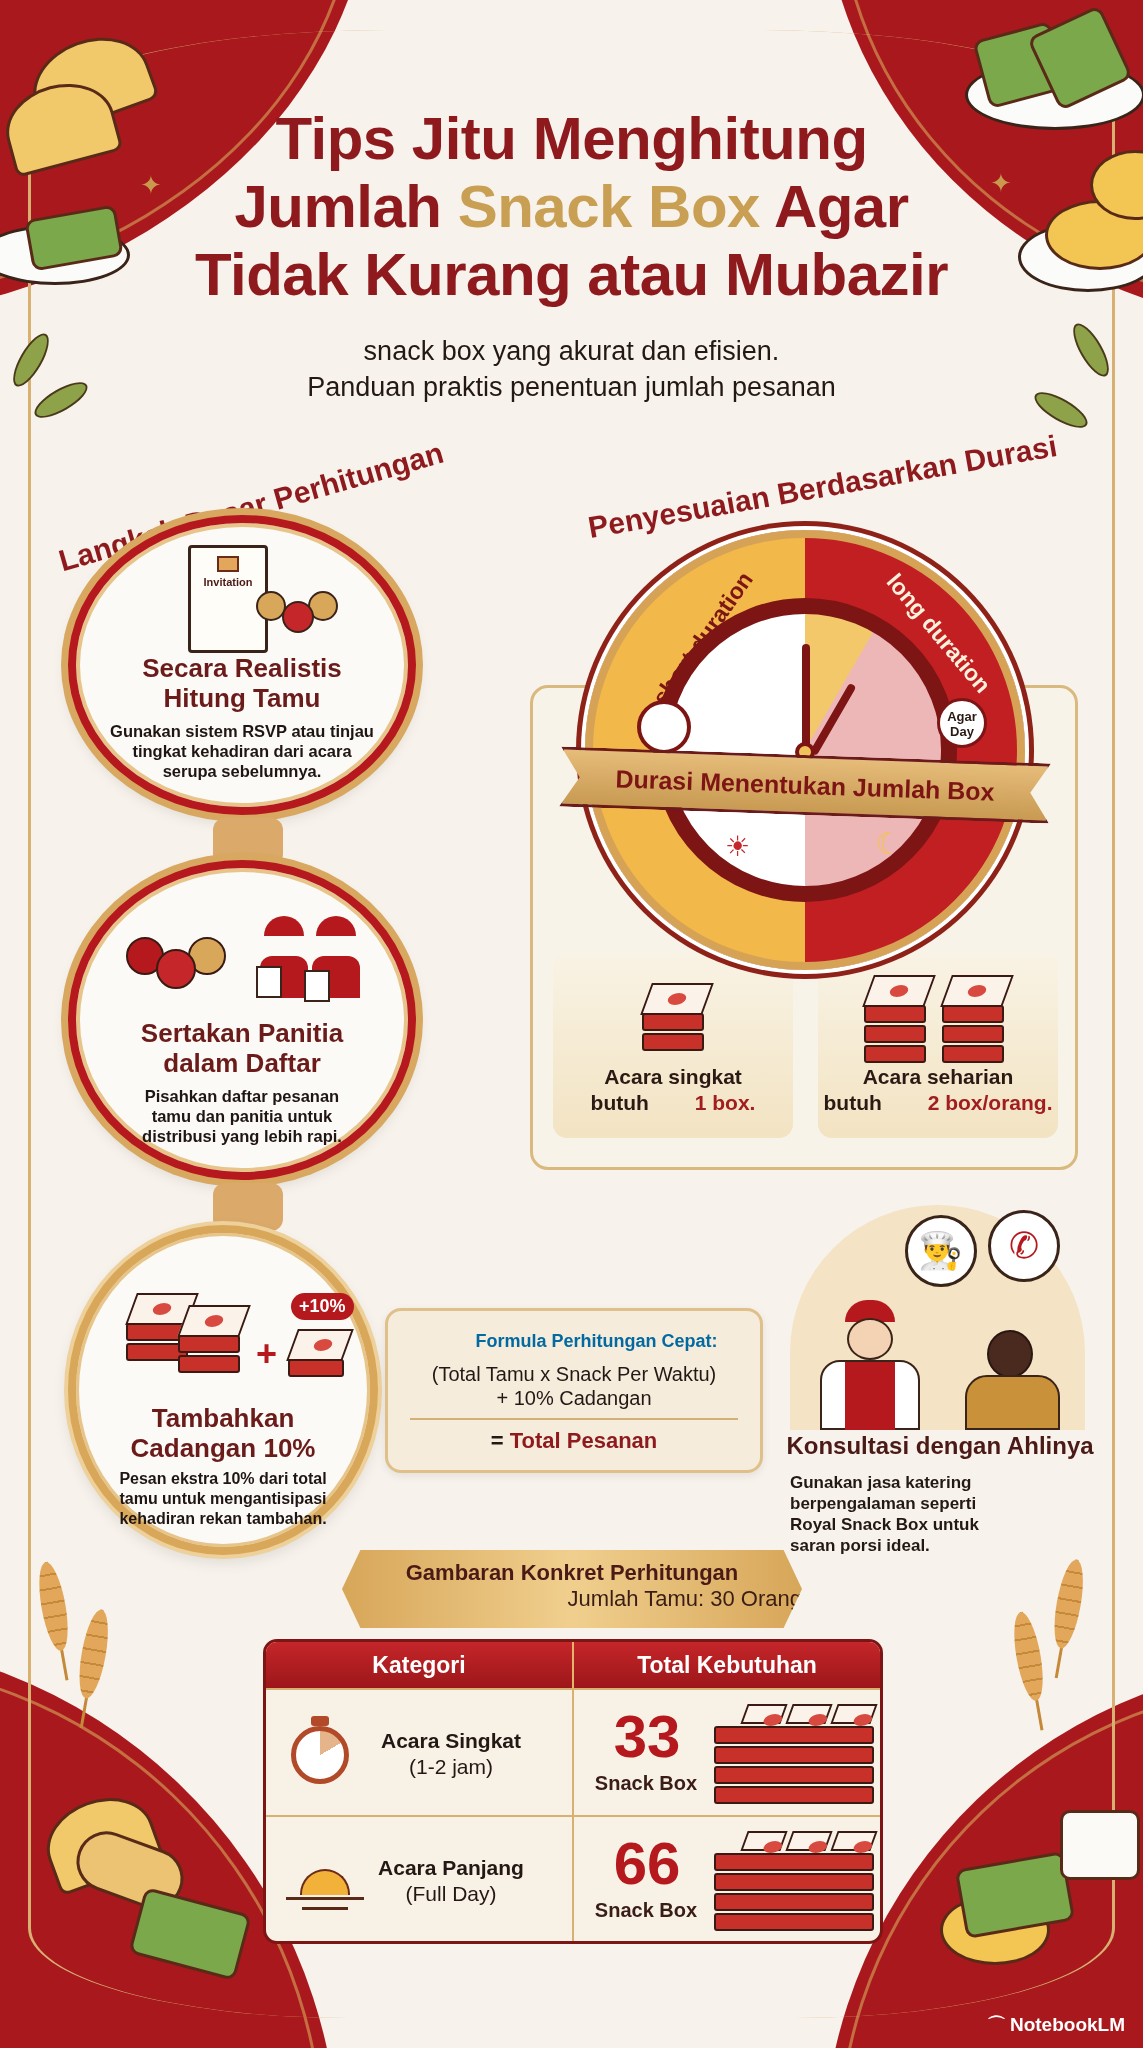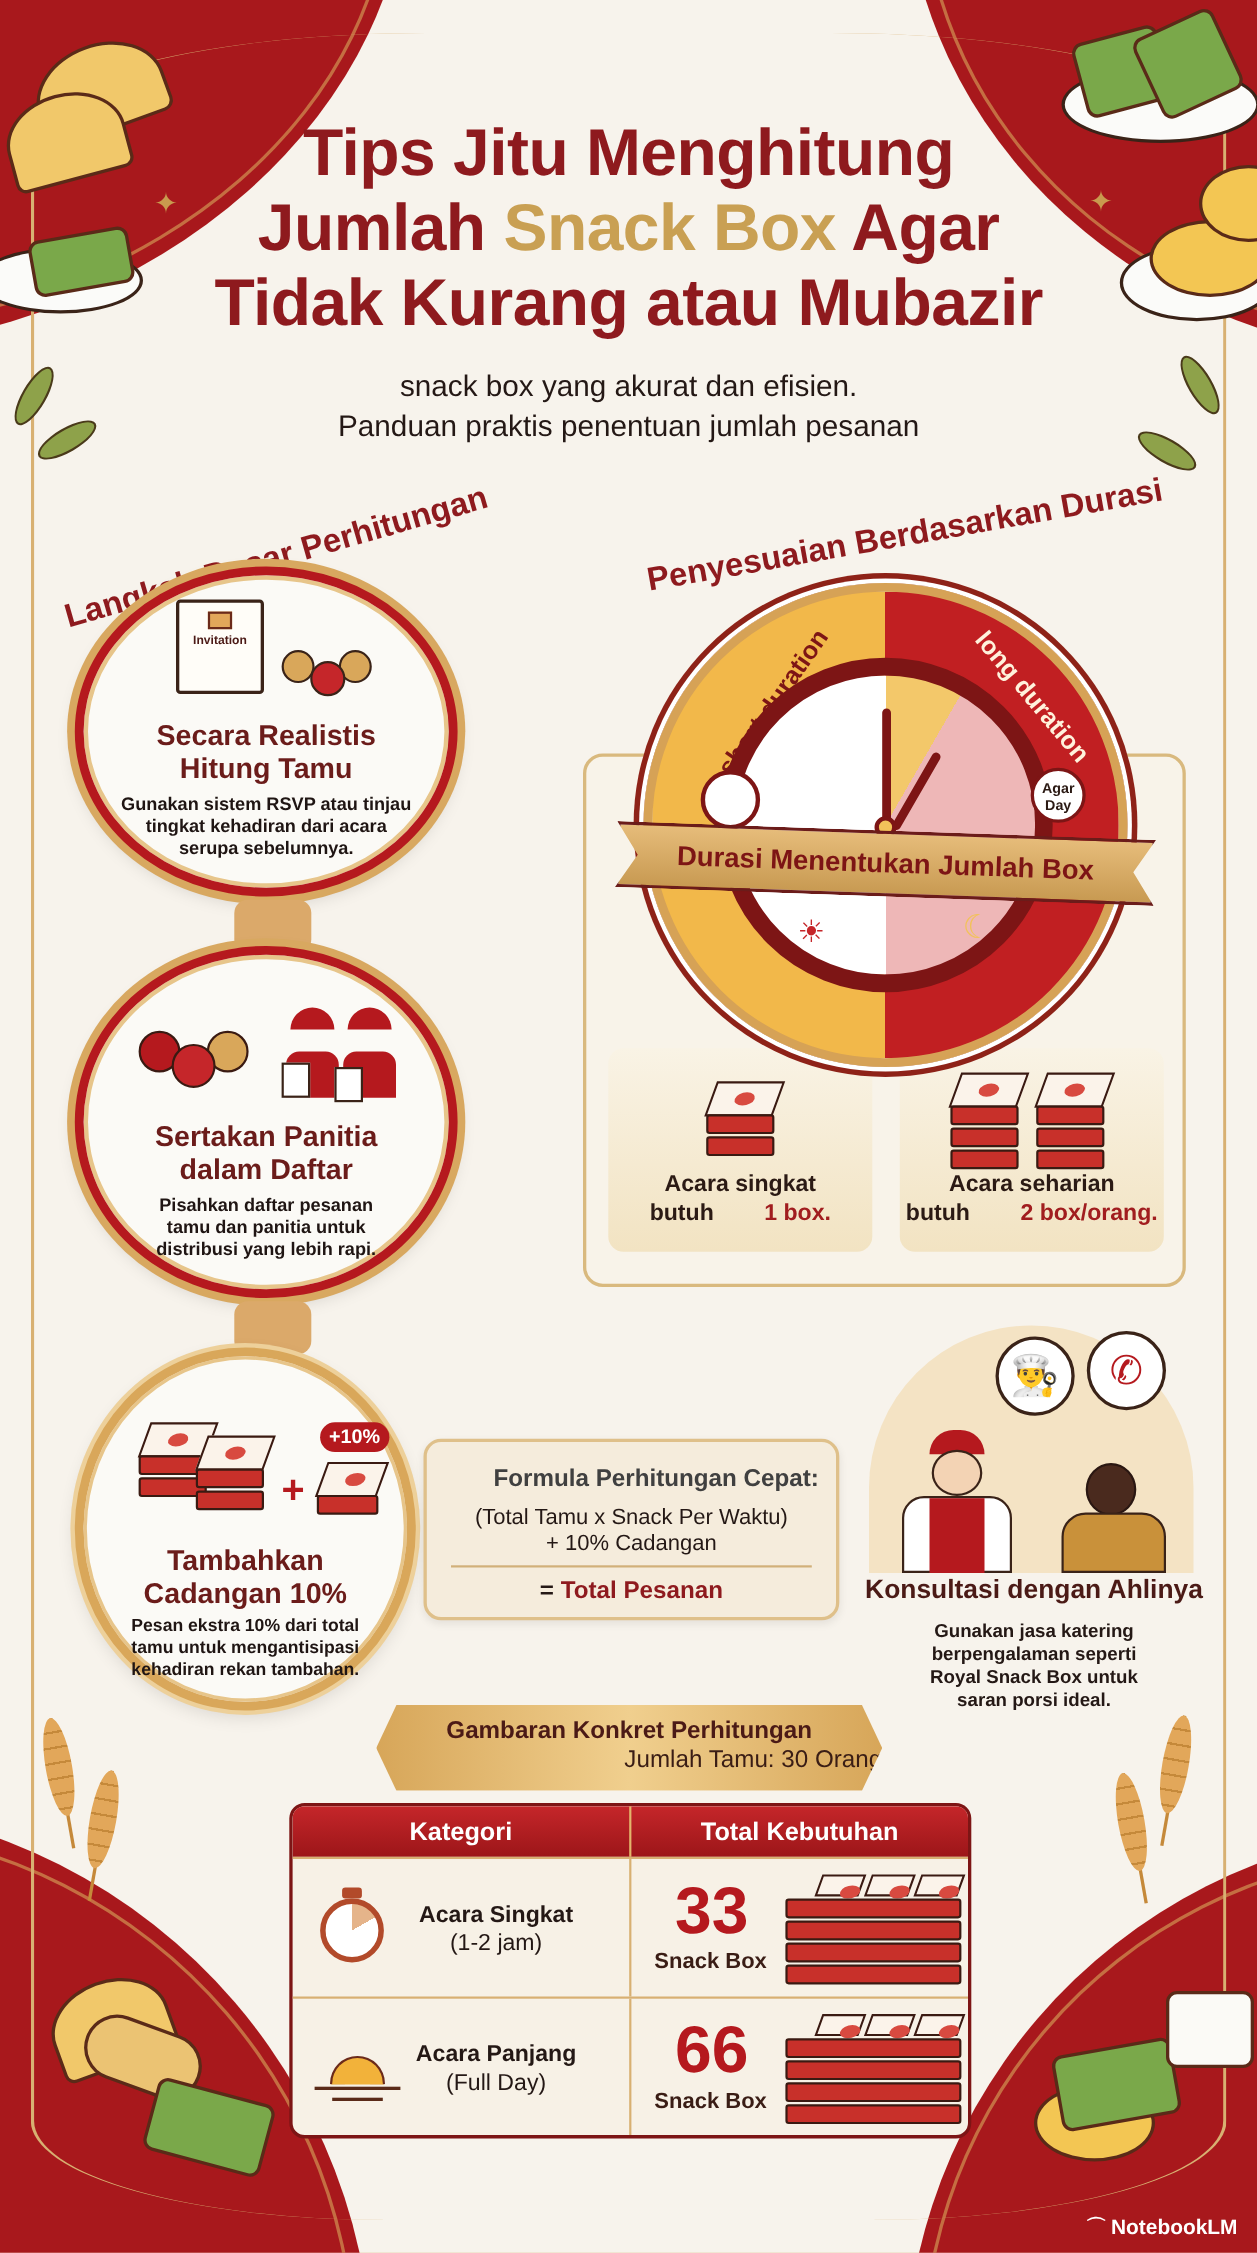--- a/index.html
+++ b/index.html
@@ -126,40 +126,40 @@
     transform: skewX(-20deg);
   }
   .box-top::after { content: ""; position: absolute; left: 20px; top: 8px; width: 18px; height: 12px; border-radius: 50%; background: #d84a40; }
 
   
   .formula {
     position: absolute; left: 385px; top: 1308px; width: 378px; height: 165px;
     background: #f5ecdc; border: 3px solid #dfc08a; border-radius: 16px; text-align: center;
     box-shadow: 0 3px 8px rgba(0,0,0,.08);
   }
-  .formula h4 { margin-top: 20px; font-size: 22px; font-weight: 700; color: #404040; padding-left: 45px; }
+  .formula h4 { margin-top: 20px; font-size: 18px; font-weight: 700; color: #0369a1; padding-left: 45px; }
   .formula .line1 { margin-top: 10px; font-size: 20px; line-height: 24px; color: #241815; }
   .formula hr { border: none; border-top: 2px solid #d1b079; margin: 8px 22px; }
   .formula .res { font-size: 22px; font-weight: 700; color: #241815; }
   .formula .res span { color: #8e1a1e; }
 
   .badge10 {
     position: absolute; background: #b5191e; color: #fff; font-weight: 700; font-size: 18px;
     border-radius: 14px; padding: 3px 8px;
   }
 
   
   .consult-bg {
     position: absolute; left: 790px; top: 1205px; width: 295px; height: 225px;
     border-radius: 150px 150px 0 0; background: #f4e3c4;
   }
   .bubble { position: absolute; width: 72px; height: 72px; border-radius: 50%; background: #fff; border: 3px solid #3a2318; text-align: center; font-size: 36px; line-height: 66px; }
   .person { position: absolute; }
   .consult-title { position: absolute; left: 760px; top: 1432px; width: 360px; text-align: center; font-size: 24px; font-weight: 700; color: #4b1a16; }
-  .consult-text { position: absolute; left: 790px; top: 1472px; width: 300px; text-align: center; font-size: 17px; line-height: 21px; font-weight: 600; color: #241815; }
+  .consult-text { position: absolute; left: 790px; top: 1472px; width: 300px; text-align: left; font-size: 17px; line-height: 21px; font-weight: 600; color: #241815; }
 
   
   .ex-banner {
     position: absolute; left: 342px; top: 1550px; width: 460px; height: 78px;
     background: linear-gradient(90deg, #d7a659, #f0cf8e 50%, #d7a659);
     clip-path: polygon(4% 0, 96% 0, 100% 50%, 96% 100%, 4% 100%, 0 50%);
     text-align: center;
   }
   .ex-banner h4 { margin-top: 10px; font-size: 22px; font-weight: 700; color: #4b1a16; }
   .ex-banner p { font-size: 22px; color: #3a1d15; text-align: right; }
@@ -238,21 +238,21 @@
 </h1>
 <div class="subtitle">
   <div>snack box yang akurat dan efisien.</div>
   <div>Panduan praktis penentuan jumlah pesanan</div>
 </div>
 
 <div class="arc-label" style="left:52px;top:490px;transform:rotate(-16deg);">Langkah Dasar Perhitungan</div>
 <div class="arc-label" style="left:585px;top:470px;transform:rotate(-10deg);">Penyesuaian Berdasarkan Durasi</div>
 
 <div class="step" style="left:68px;top:515px;width:348px;height:300px;">
-  <div class="abs" style="left:84px;top:22px;width:80px;height:86px;background:#fffdf8;border:3px solid #3a2318;border-radius:4px;">
+  <div class="abs" style="left:112px;top:22px;width:80px;height:108px;background:#fffdf8;border:3px solid #3a2318;border-radius:4px;">
     <div style="width:22px;height:16px;margin:8px auto 4px;background:#e2a75a;border:2px solid #6b2a1a;"></div>
     <div style="font-size:11px;font-weight:700;color:#4b1a16;">Invitation</div>
   </div>
   <div class="abs" style="left:180px;top:60px;width:90px;height:55px;">
     <div style="position:absolute;left:0;top:8px;width:30px;height:30px;border-radius:50%;background:#d9a75a;border:2px solid #3a2318;"></div>
     <div style="position:absolute;left:52px;top:8px;width:30px;height:30px;border-radius:50%;background:#d9a75a;border:2px solid #3a2318;"></div>
     <div style="position:absolute;left:26px;top:18px;width:32px;height:32px;border-radius:50%;background:#c5262a;border:2px solid #3a2318;"></div>
   </div>
   <h3 style="margin-top:130px;">
     <div>Secara Realistis</div>

